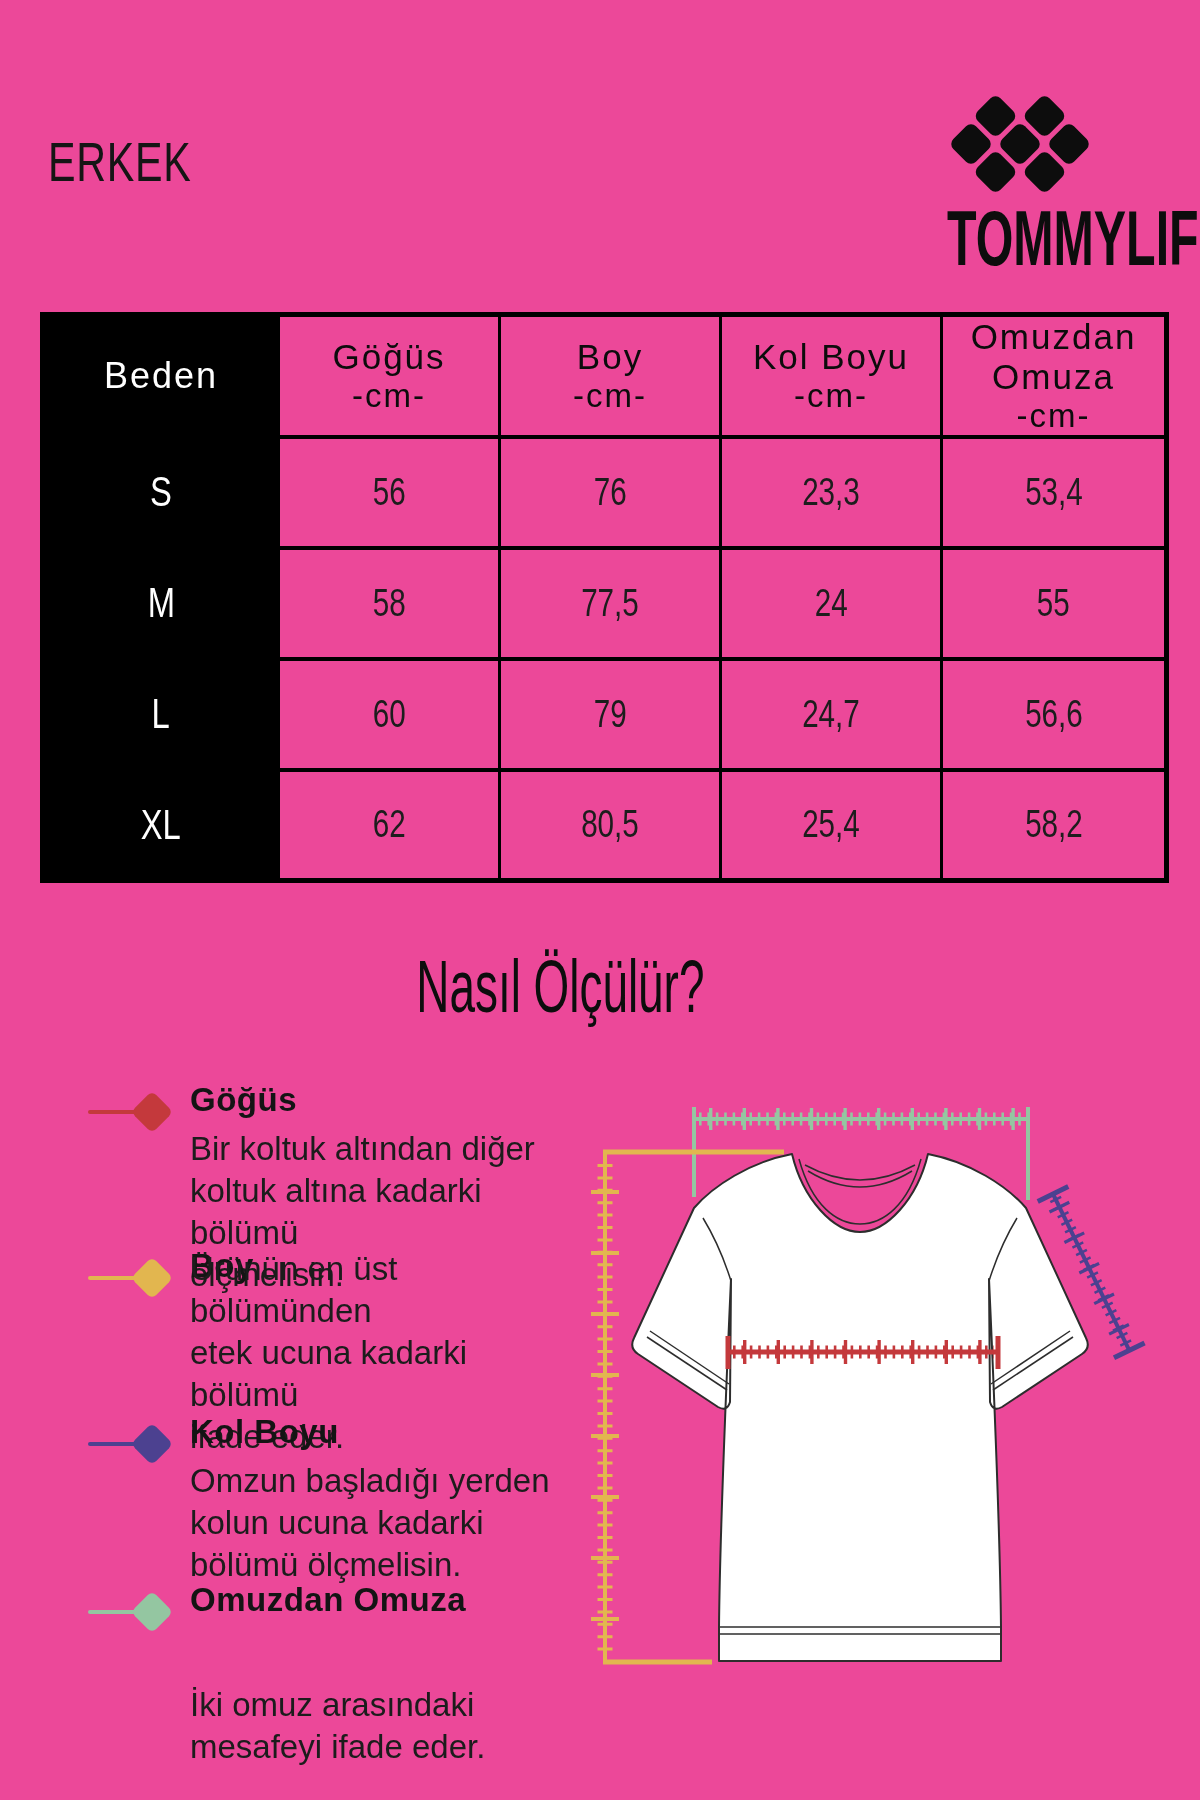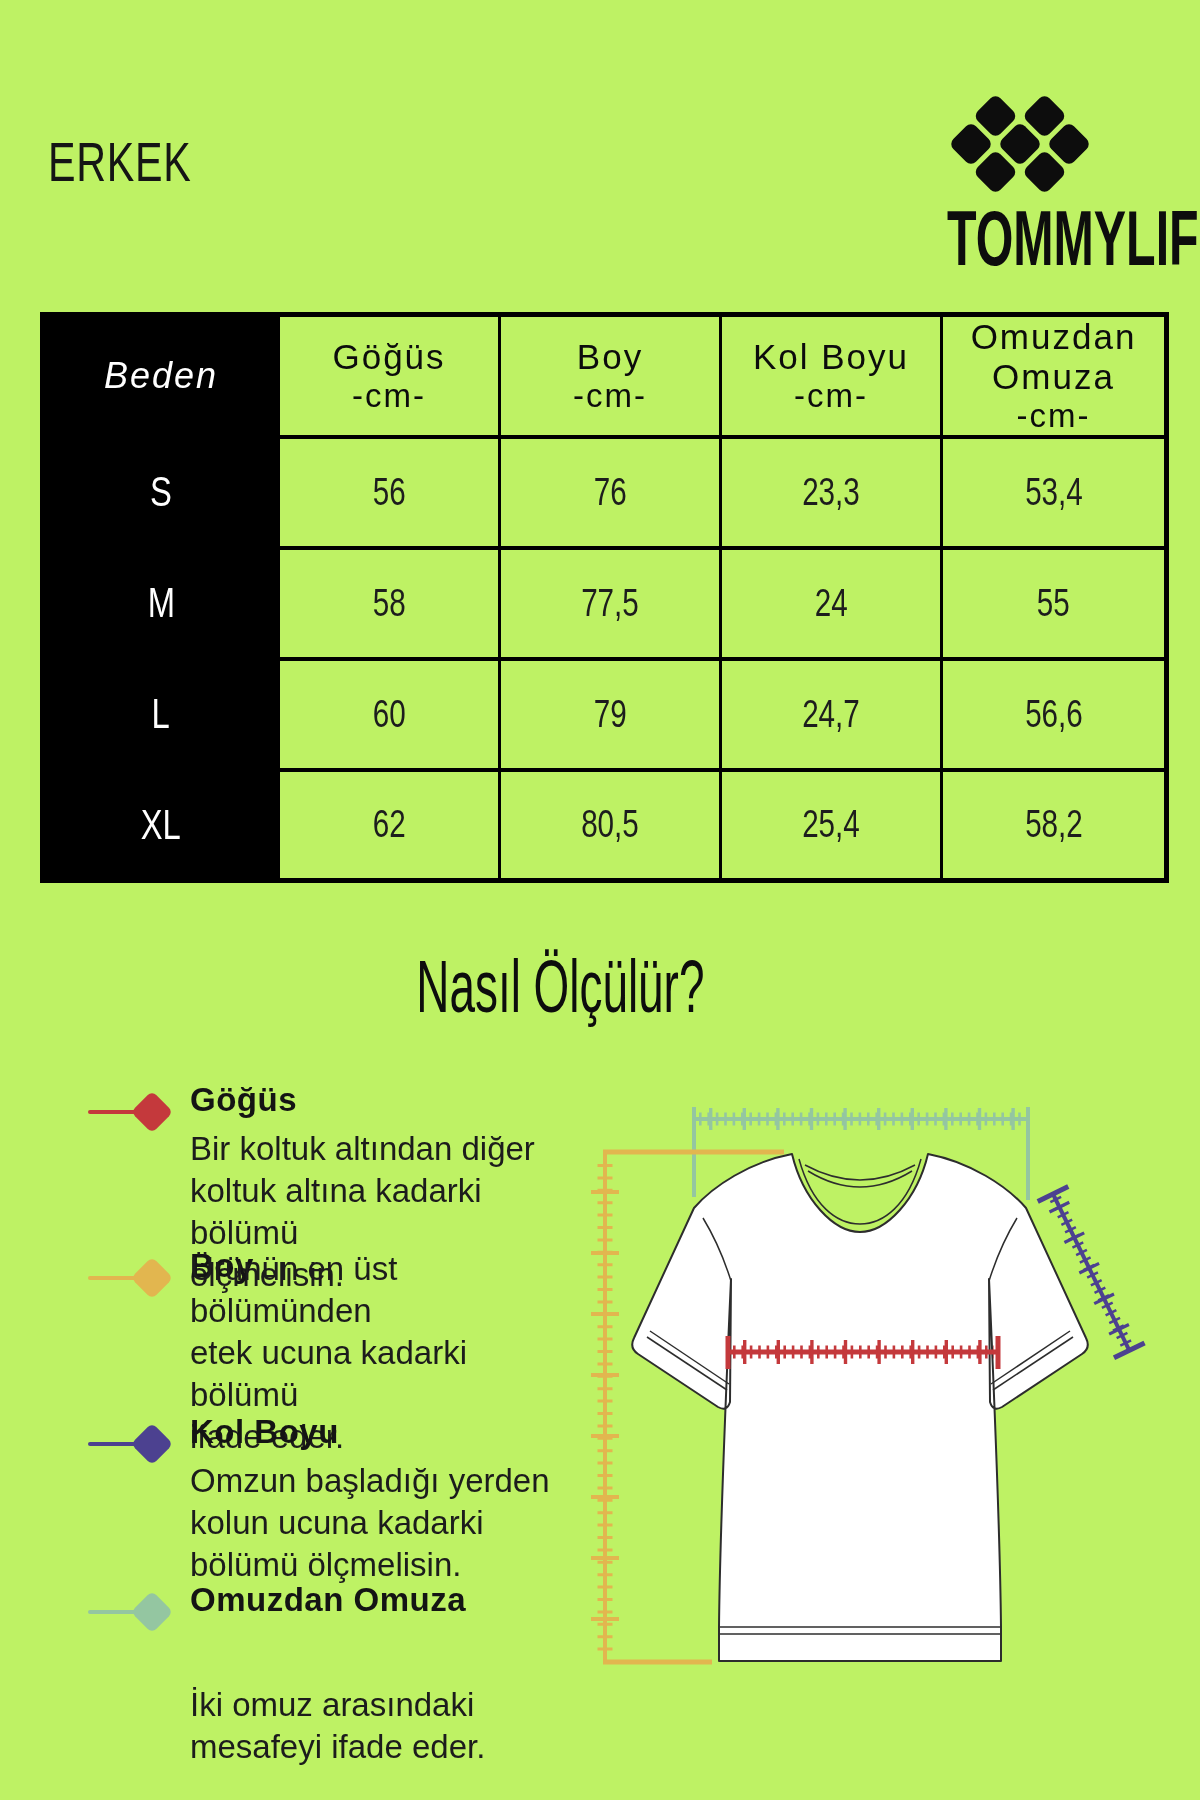--- a/index.html
+++ b/index.html
@@ -1,17 +1,17 @@
 <!DOCTYPE html>
 <html><head>
 <meta charset="utf-8">
 <style>
   html,body { margin:0; padding:0; background:#fff; }
   .page {
-    position:relative; width:1200px; height:1800px; background:#bef264;
+    position:relative; width:1200px; height:1800px; background:#ec4899;
     font-family:"Liberation Sans", sans-serif; overflow:hidden; color:#111;
   }
   
   .condL { display:inline-block; transform:scaleX(0.75); transform-origin:left center; white-space:nowrap; }
   .condC { display:inline-block; transform:scaleX(0.62); transform-origin:center center; white-space:nowrap; }
   .condT { display:inline-block; transform:scaleX(0.56); transform-origin:left center; white-space:nowrap; }
   .condN { display:inline-block; transform:scaleX(0.78); transform-origin:center center; white-space:nowrap; }
 
   
   .category { position:absolute; left:48px; top:134px; font-size:55px; line-height:56px; font-weight:400; letter-spacing:1px; color:#151515; }
@@ -23,21 +23,21 @@
   .size-table {
     position:absolute; left:40px; top:312px; width:1124px; height:571px;
     border-collapse:collapse; table-layout:fixed; border:5px solid #000;
   }
   .size-table th, .size-table td { border:3px solid #000; text-align:center; vertical-align:middle; padding:0; }
   .size-table thead tr { height:108px; }
   .size-table tbody tr { height:92px; }
   .size-table thead th { border-bottom-width:4px; }
   .size-table tbody td { border-top-width:4px; }
   .size-col { background:#000; color:#fff; border-color:#000 !important; }
-  .corner-label { font-size:36px; letter-spacing:2px; font-weight:500; color:#fff;font-style:italic; }
+  .corner-label { font-size:36px; letter-spacing:2px; font-weight:500; color:#fff; }
   .col-label { font-size:35px; line-height:40px; letter-spacing:2px; font-weight:500; color:#0c0c0c; white-space:pre-line; }
   .col-unit { font-size:33px; line-height:38px; letter-spacing:2px; font-weight:500; color:#0c0c0c; }
   .size-label { font-size:42px; font-weight:400; color:#fff; }
   .size-value { font-size:38px; font-weight:400; color:#1d1d1d; }
 
   
   .measure-title { position:absolute; left:160px; top:948px; width:800px; text-align:center; font-size:74px; line-height:78px; font-weight:400; color:#0d0d0d; }
 
   .legend-item { position:absolute; left:0; top:0; }
   .legend-line { position:absolute; left:88px; width:64px; height:4px; border-radius:2px; }

